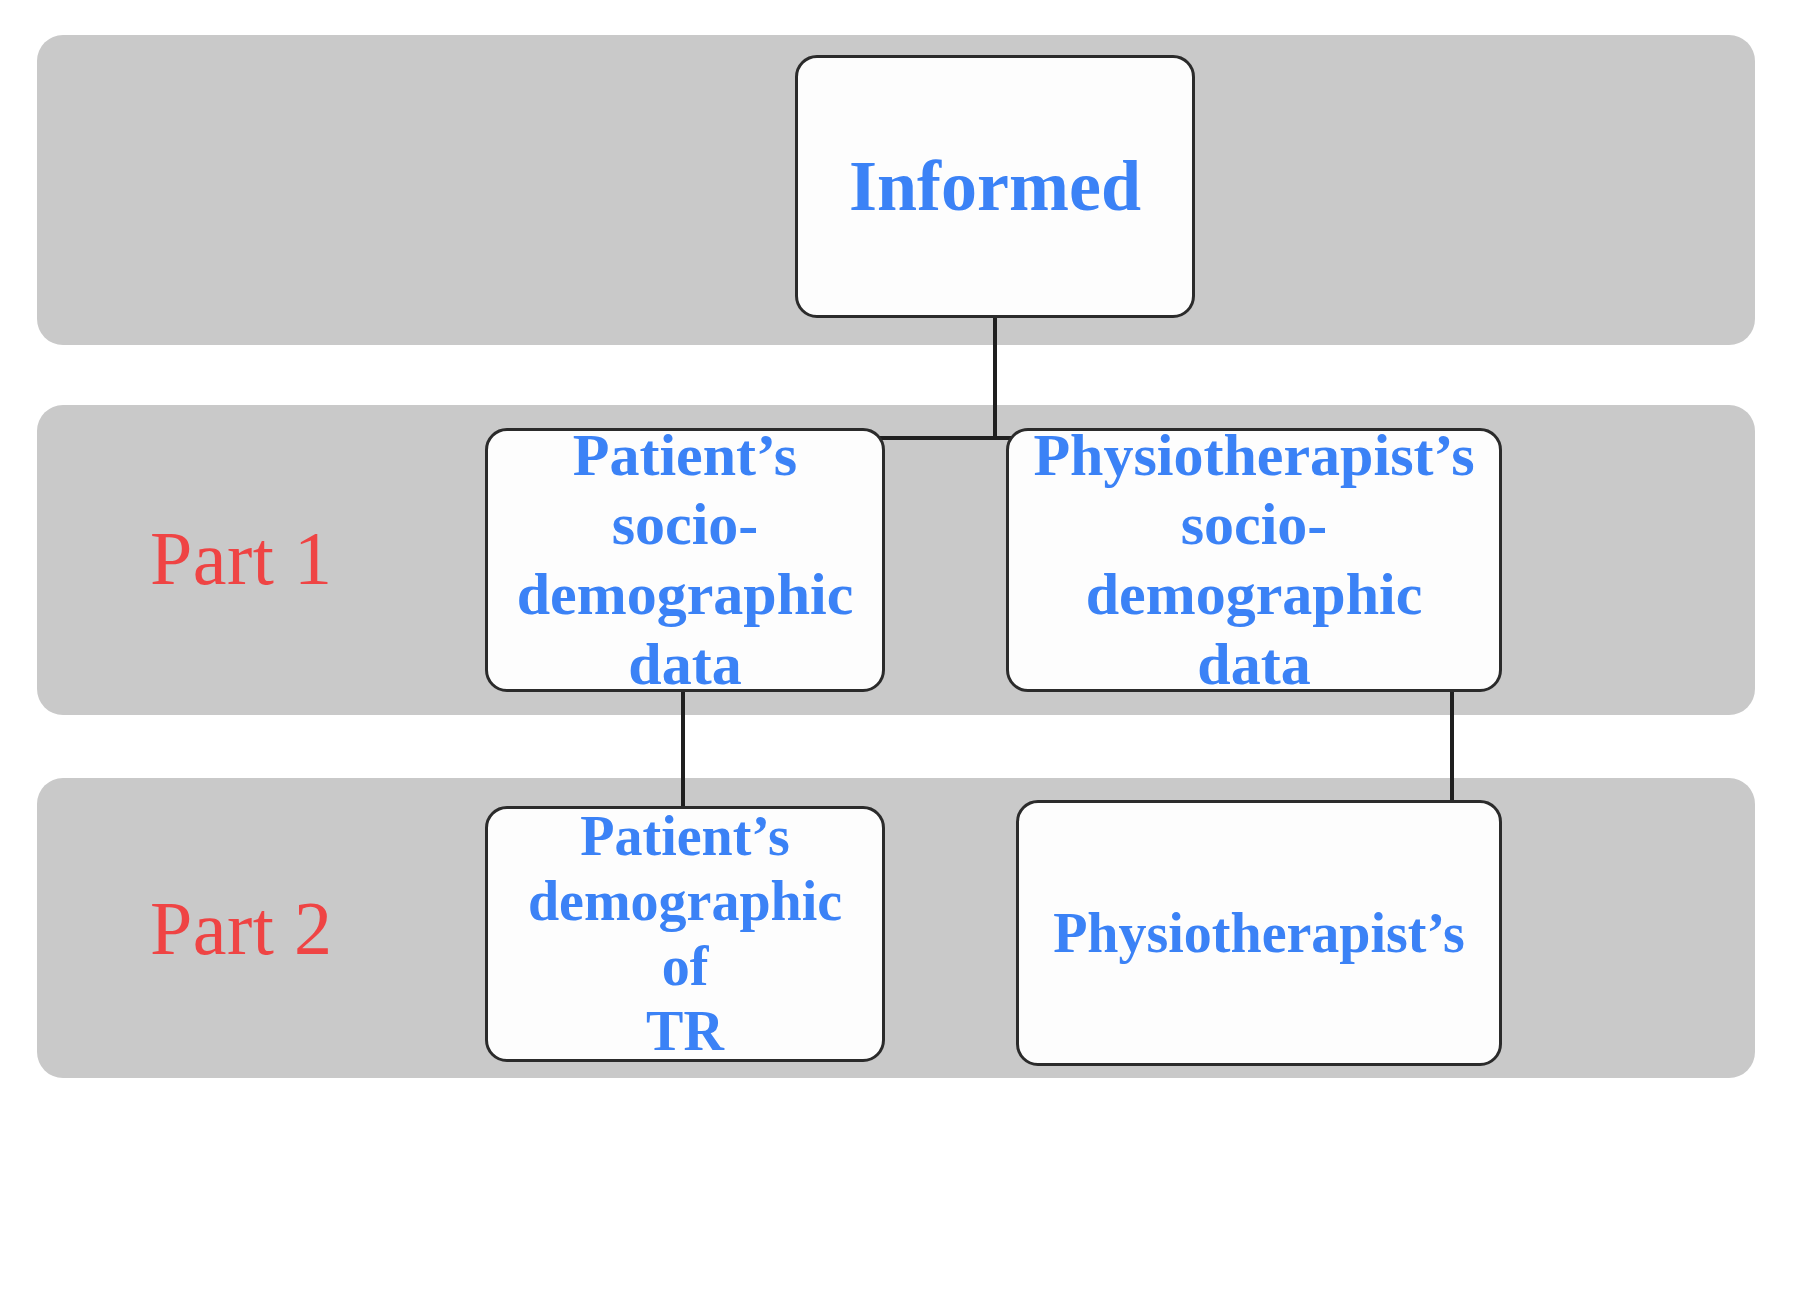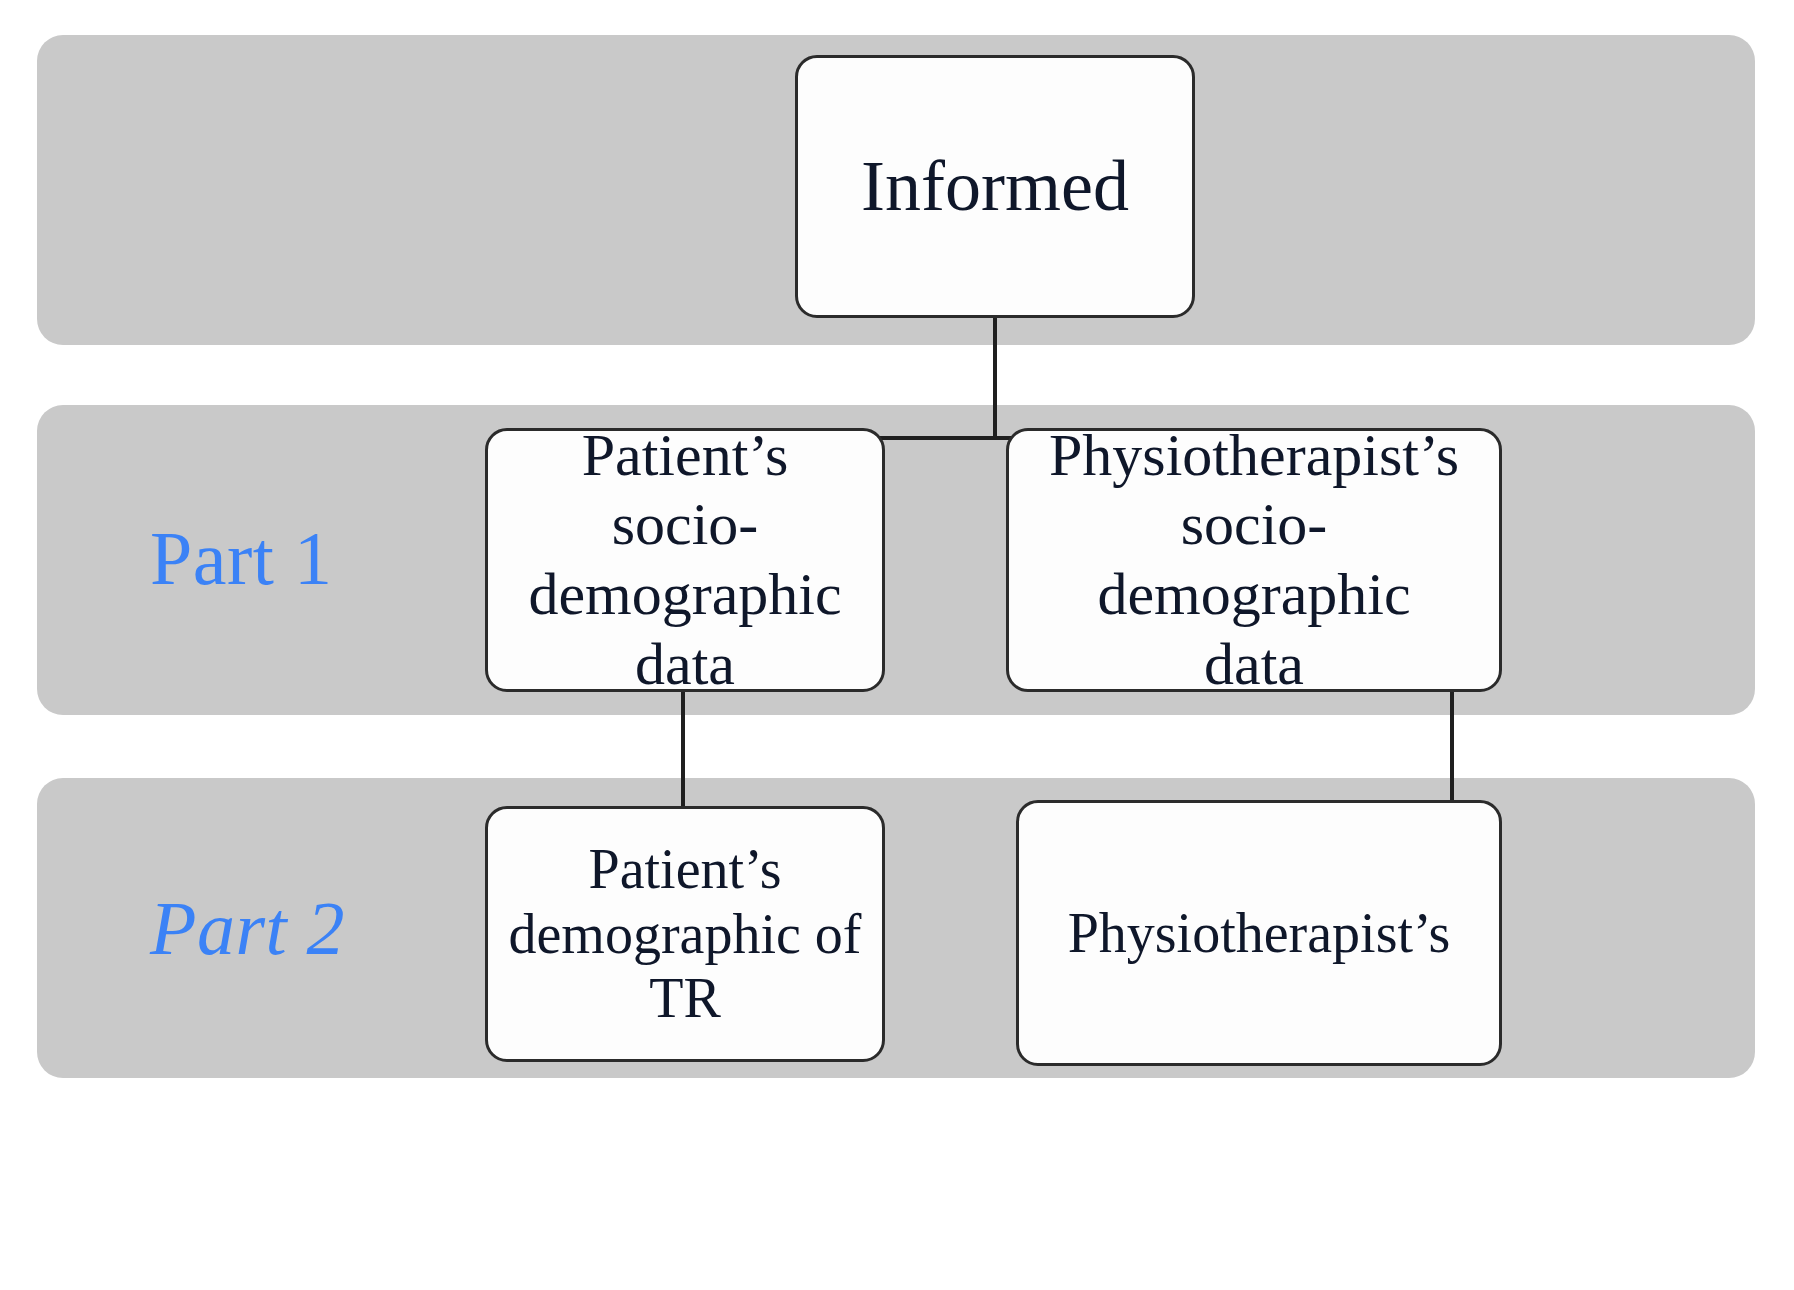--- a/index.html
+++ b/index.html
@@ -22,28 +22,28 @@
     background: #c9c9c9;
     border-radius: 26px;
   }
   #band-1 { left: 37px;  top: 35px;   width: 1718px; height: 310px; }
   #band-2 { left: 37px;  top: 405px;  width: 1718px; height: 310px; }
   #band-3 { left: 37px;  top: 778px;  width: 1718px; height: 300px; }
 
   
   .part-label {
     position: absolute;
-    color: #3b82f6;
+    color: #ef4444;
     font-size: 76px;
     line-height: 1;
     letter-spacing: 0.5px;
     white-space: nowrap;
   }
   #part-1-label { left: 150px; top: 520px; }
-  #part-2-label { left: 150px; top: 890px; font-style: italic; }
+  #part-2-label { left: 150px; top: 890px; }
 
   
   #connectors {
     position: absolute;
     left: 0;
     top: 0;
     width: 1794px;
     height: 1290px;
     pointer-events: none;
   }
@@ -52,23 +52,24 @@
   .node {
     position: absolute;
     background: #fdfdfd;
     border: 3.5px solid #2b2b2b;
     border-radius: 22px;
     box-sizing: border-box;
     display: flex;
     align-items: center;
     justify-content: center;
     text-align: center;
-    color: #0f172a;
+    color: #3b82f6;
     line-height: 1.16;
     padding: 6px 10px;
+    font-weight: bold;
   }
 
   #node-informed-consent {
     left: 795px;  top: 55px;   width: 400px;  height: 263px;
     font-size: 72px;
   }
   #node-patient-socio {
     left: 485px;  top: 428px;  width: 400px;  height: 264px;
     font-size: 60px;
   }

